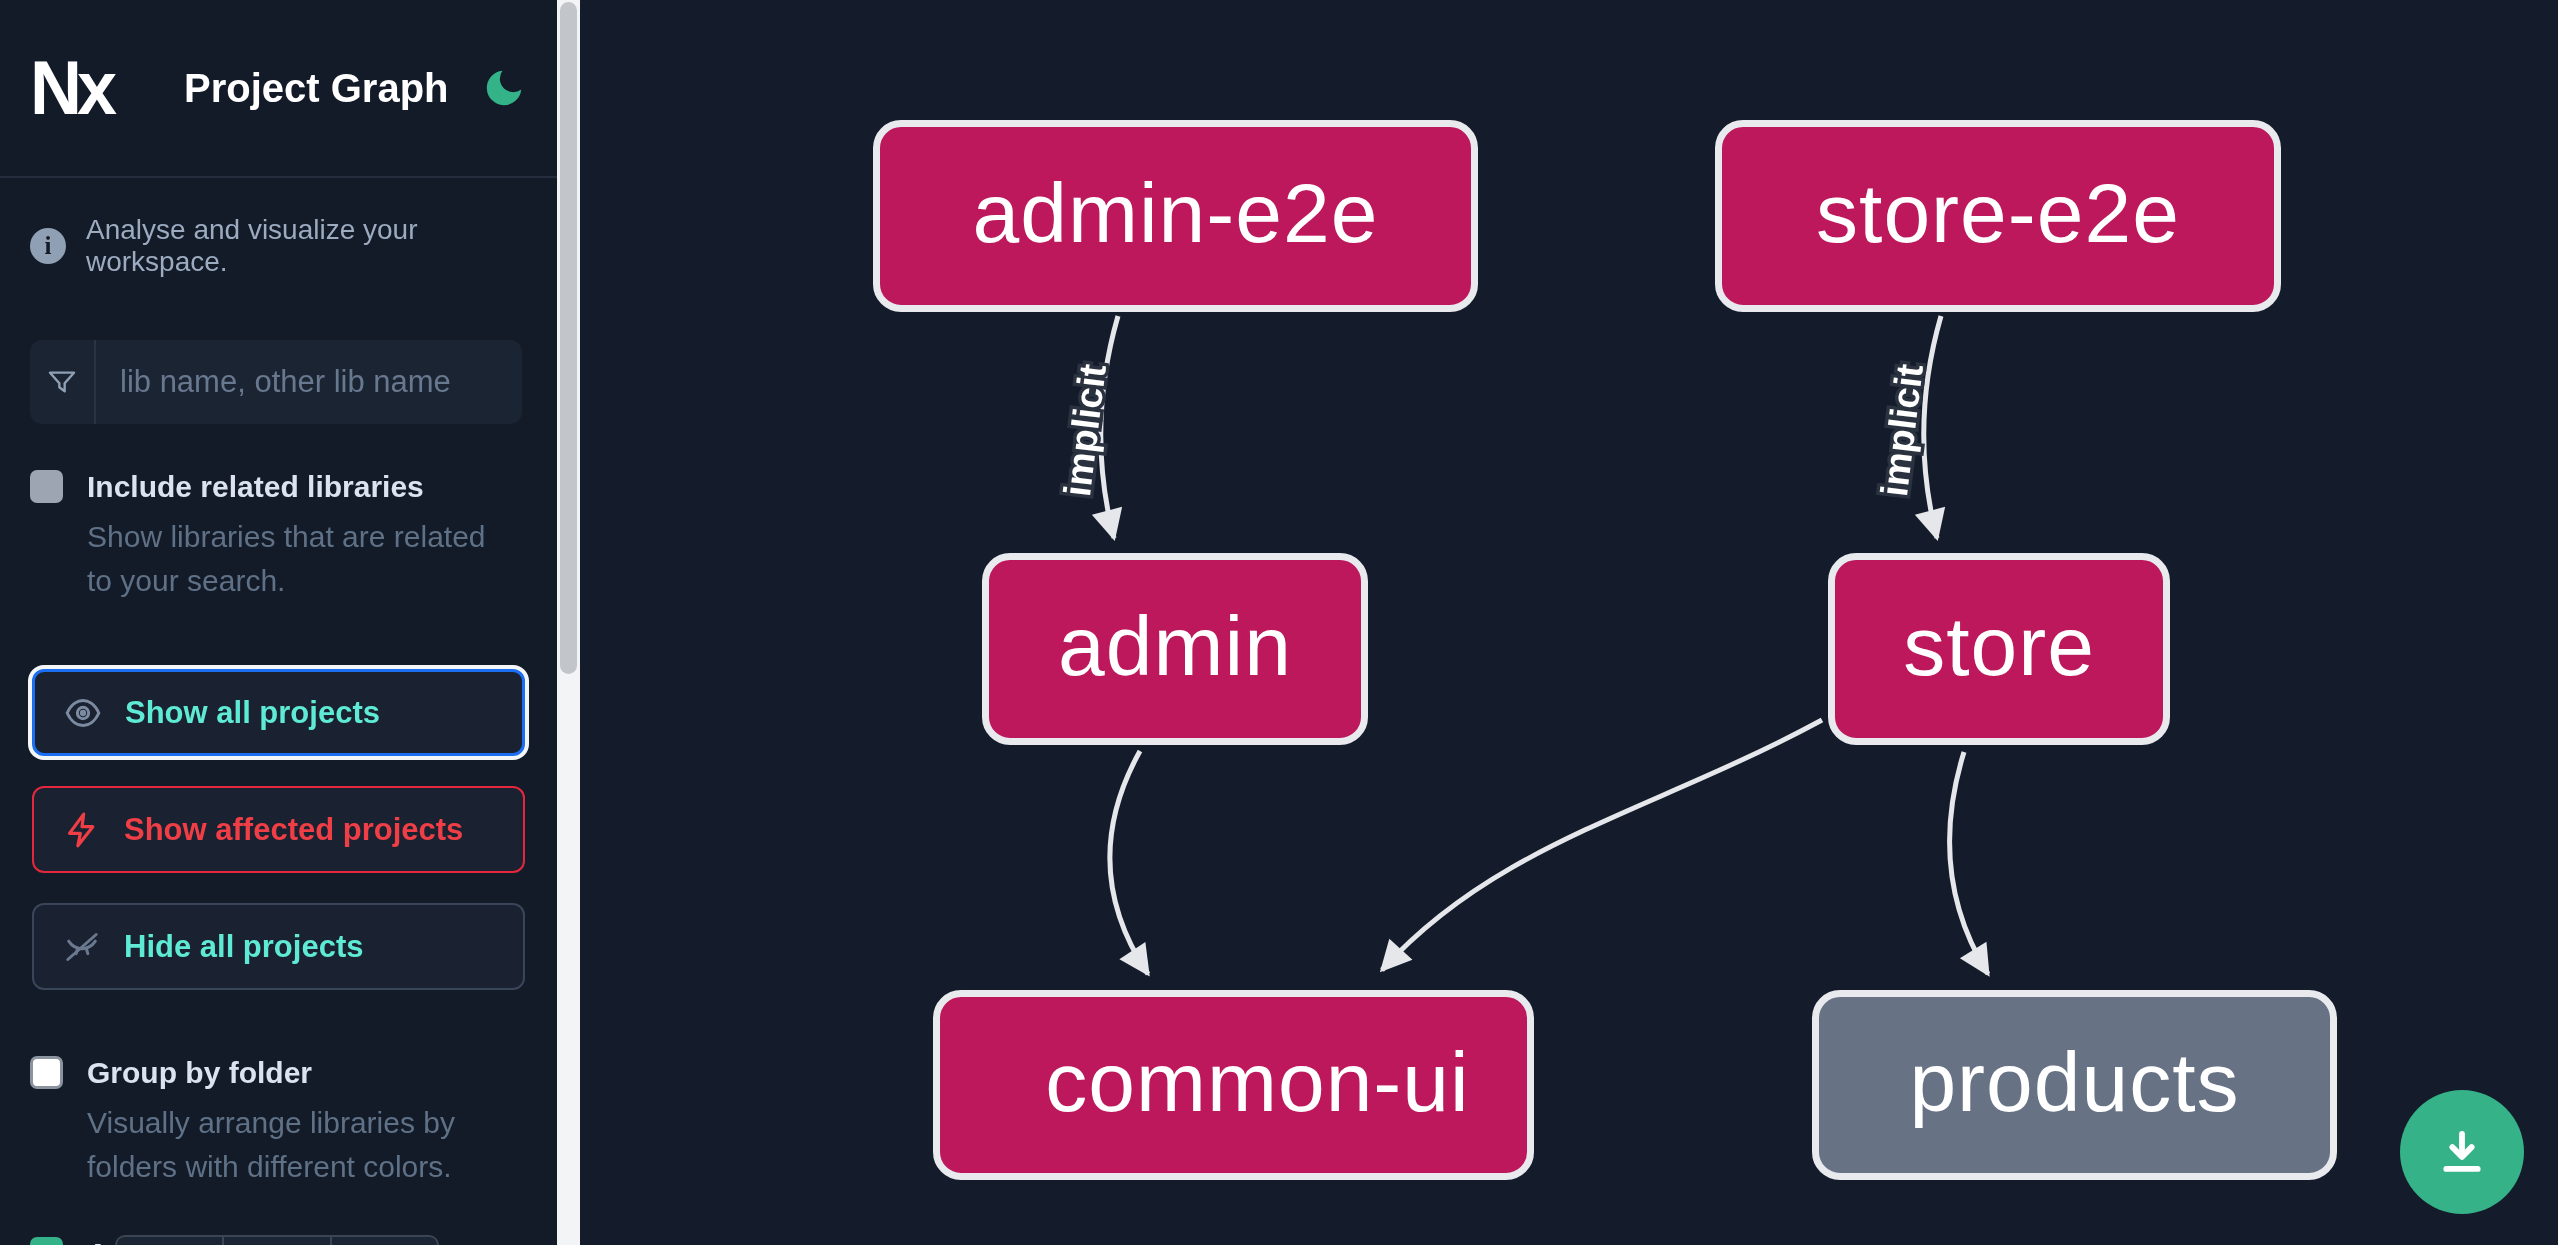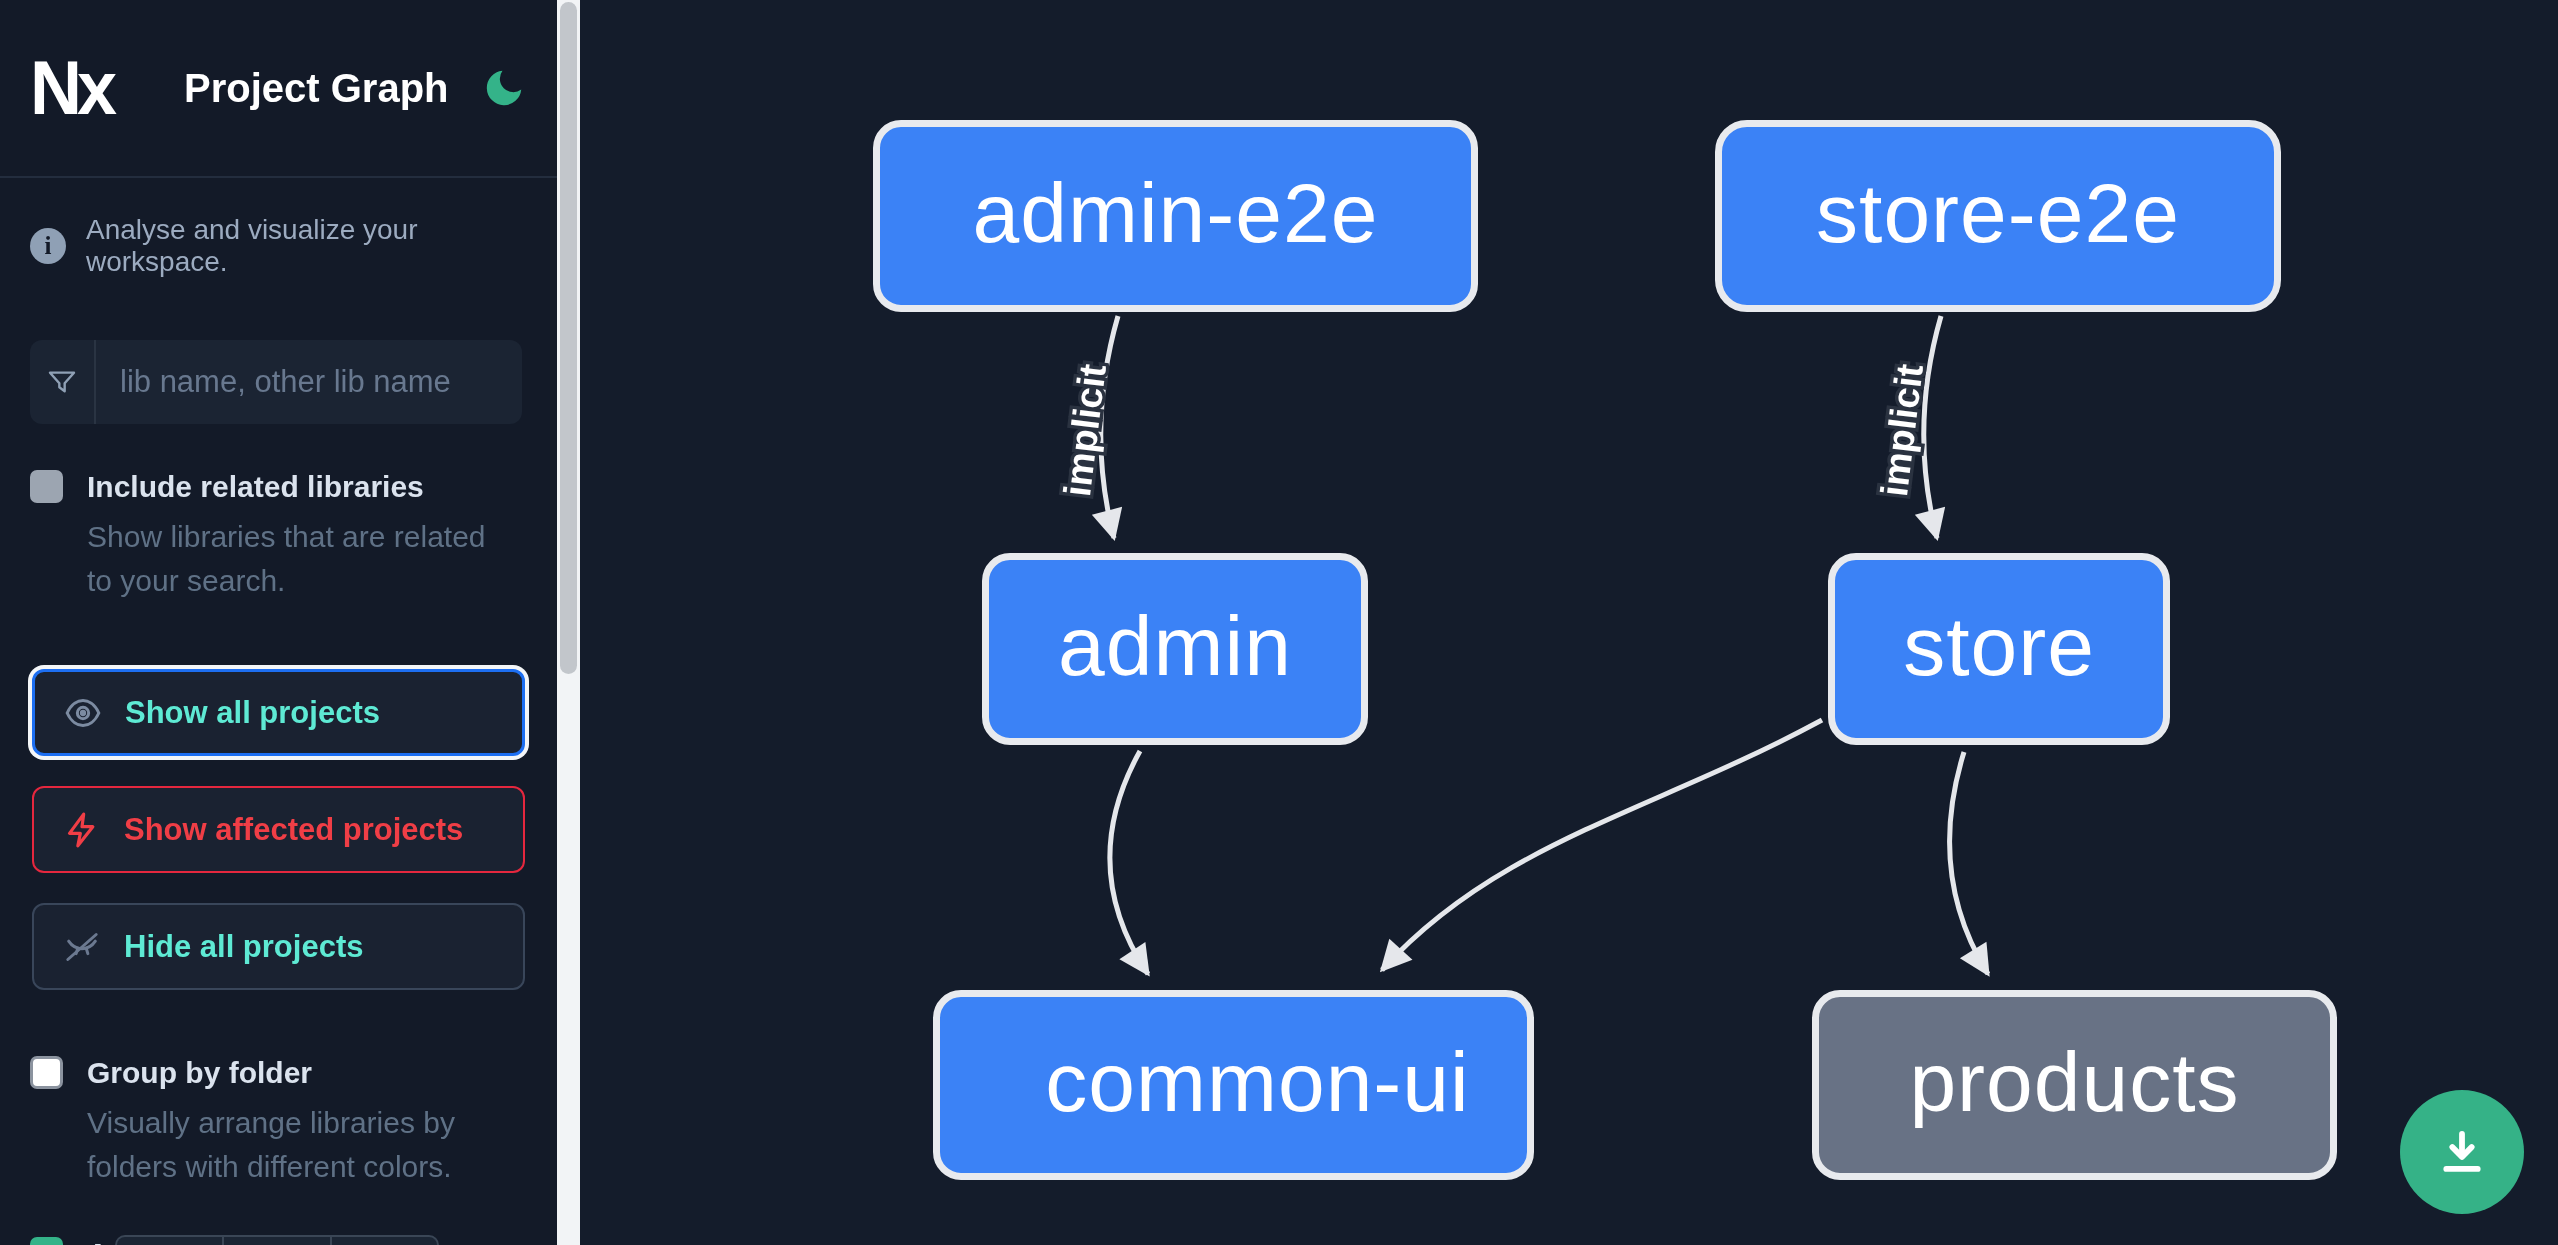--- a/index.html
+++ b/index.html
@@ -95,25 +95,25 @@
     position:absolute; left:580px; top:0; width:1978px; height:1245px;
     background:#141c2b; overflow:hidden;
   }
   .edges-svg { position:absolute; left:0; top:0; }
 
   .gnode {
     position:absolute; display:flex; align-items:center; justify-content:center;
     border:7px solid #e8eaee; border-radius:28px; cursor:pointer;
   }
   .gnode span { color:#ffffff; font-size:84px; letter-spacing:1px; padding-bottom:6px; }
-  .node-affected { background:#3b82f6; }
+  .node-affected { background:#be185d; }
   .node-plain    { background:#687285; }
 
   .n-admin-e2e { left:293px;  top:120px; width:605px; height:192px; }
-  .n-store-e2e { left:1135px; top:120px; width:566px; height:192px;border-radius:32px; }
+  .n-store-e2e { left:1135px; top:120px; width:566px; height:192px; }
   .n-admin     { left:402px;  top:553px; width:386px; height:192px; }
   .n-store     { left:1248px; top:553px; width:342px; height:192px; }
   .n-common-ui { left:353px;  top:990px; width:601px; height:190px;padding-left:48px; }
   .n-products  { left:1232px; top:990px; width:525px; height:190px; }
 
   .edge-label {
     font-size:38px; font-weight:bold; fill:#ffffff;
     stroke:#2a3240; stroke-width:7px; paint-order:stroke;
     font-family:"Liberation Sans", sans-serif;
   }

